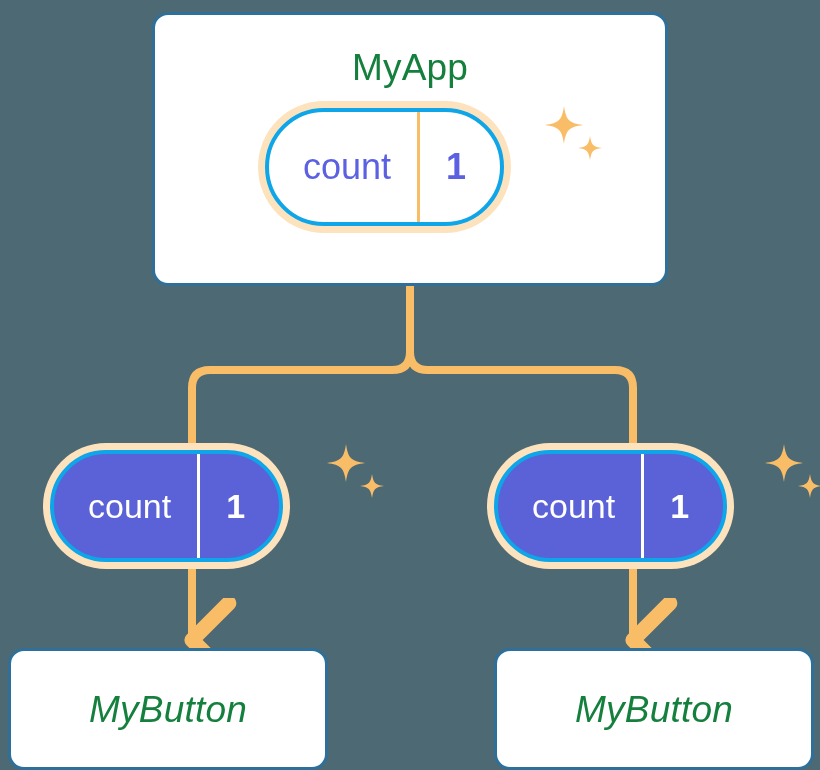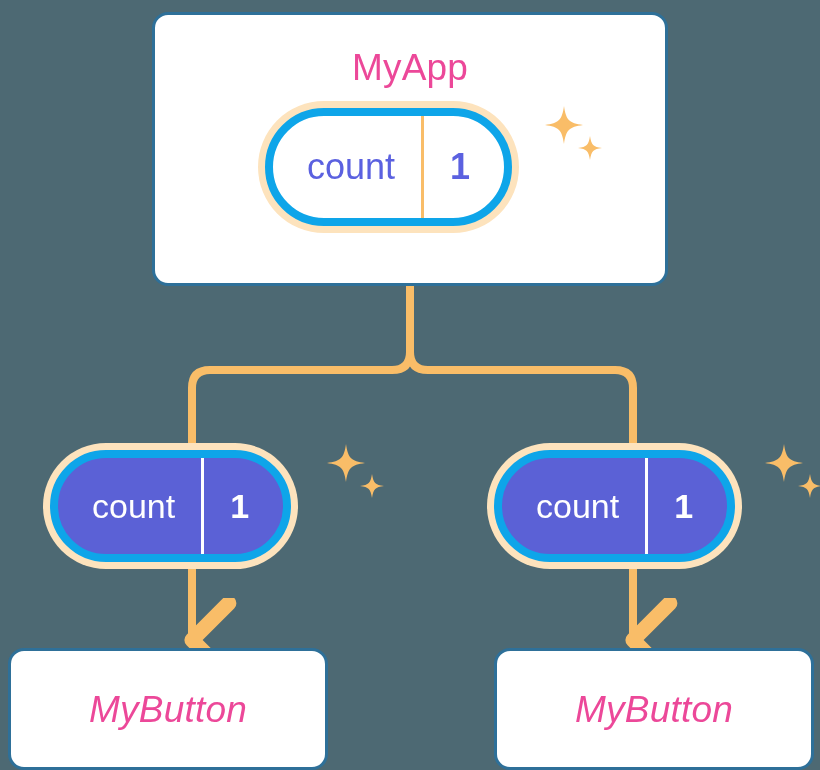--- a/index.html
+++ b/index.html
@@ -32,21 +32,21 @@
   
   .card {
     position: absolute;
     background: #ffffff;
     border: 3px solid #2e7099;
     border-radius: 14px;
     box-sizing: border-box;
     z-index: 2;
   }
   .card-title {
-    color: #ec4899;
+    color: #15803d;
     font-size: 37px;
     letter-spacing: 0.2px;
     text-align: center;
     white-space: nowrap;
   }
 
   #app-card {
     left: 152px;
     top: 12px;
     width: 516px;
@@ -80,21 +80,21 @@
   .pill-wrap {
     position: absolute;
     z-index: 3;
   }
   .pill {
     position: relative;
     display: flex;
     align-items: stretch;
     box-sizing: border-box;
     border-radius: 999px;
-    border: 8px solid #0ea5e9;
+    border: 4px solid #0ea5e9;
     box-shadow: 0 0 0 7px #fde3bd;
   }
   .pill-cell {
     display: flex;
     align-items: center;
     justify-content: center;
     box-sizing: border-box;
   }
   .pill-key {
     padding: 0 26px 0 34px;

